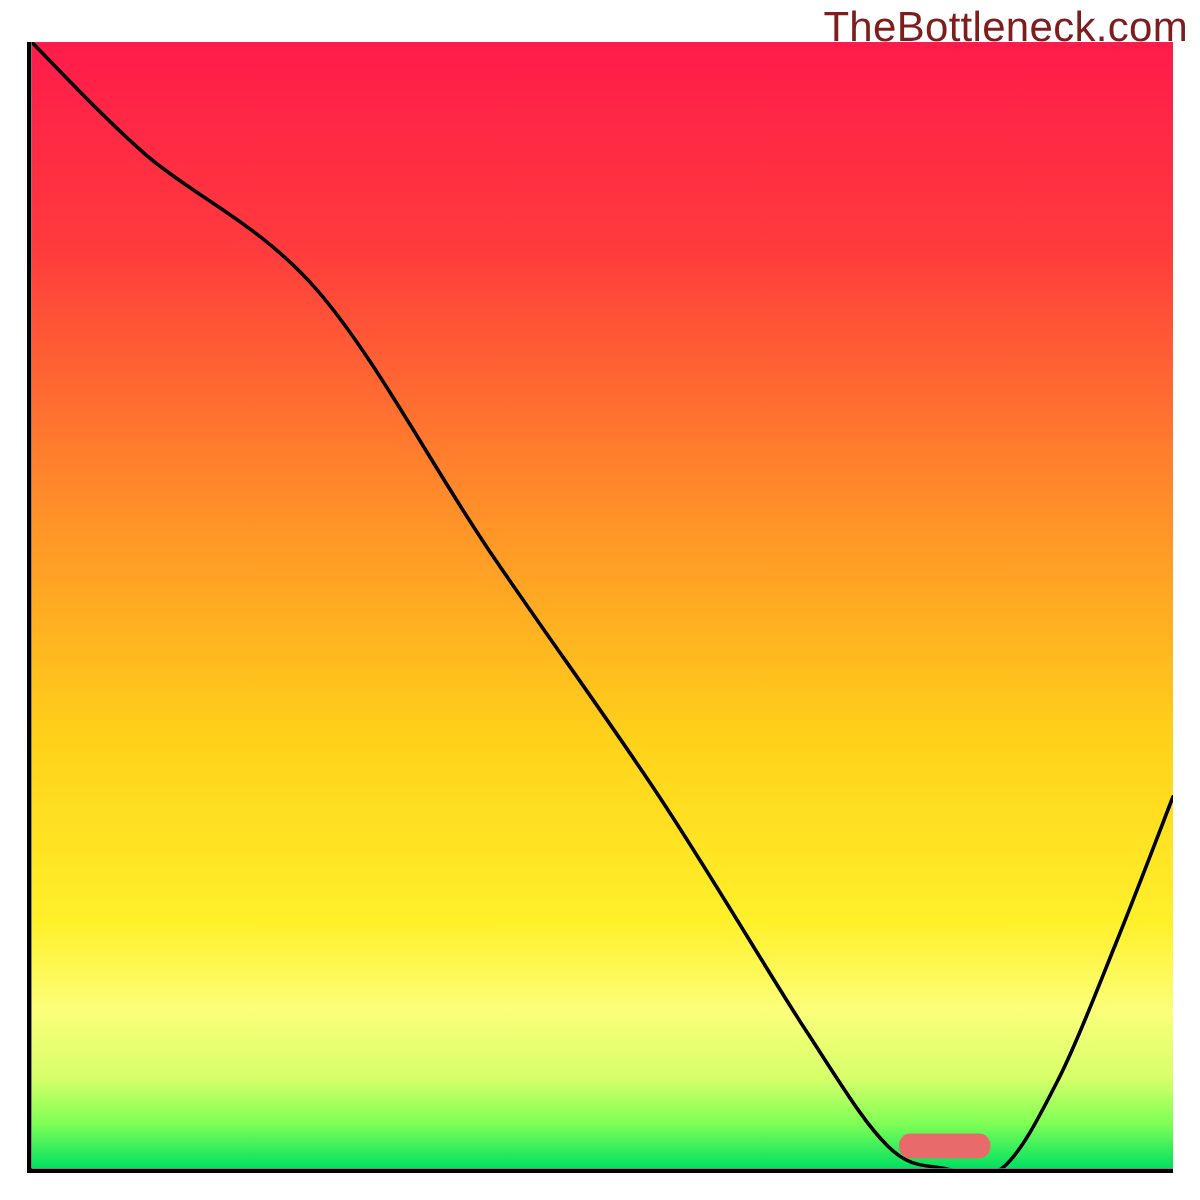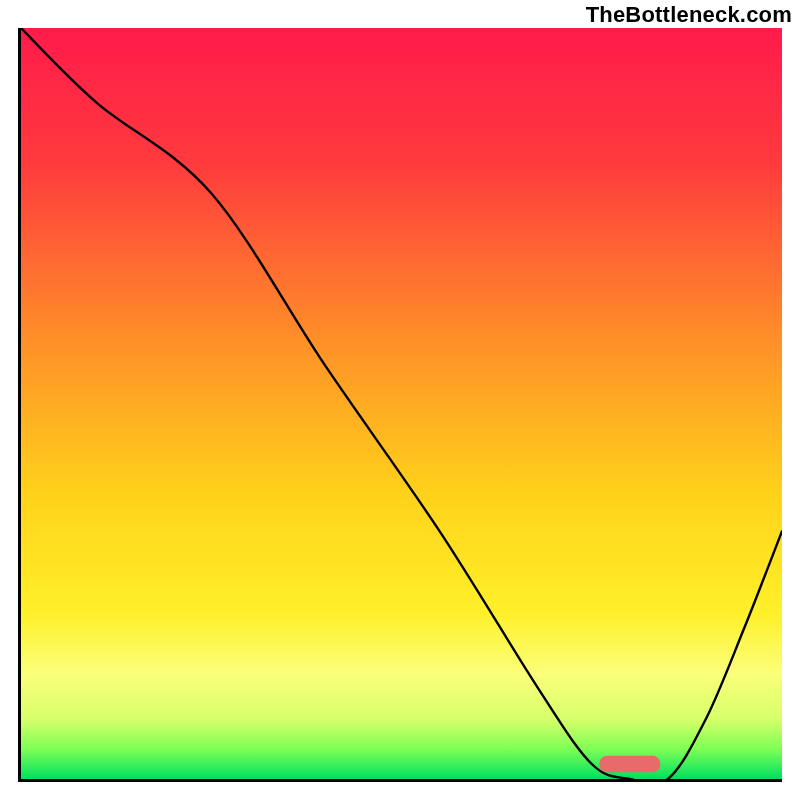--- a/index.html
+++ b/index.html
@@ -13,23 +13,23 @@
   }
   .canvas {
     position: relative;
     width: 800px;
     height: 800px;
   }
   .attribution {
     position: absolute;
     top: 2px;
     right: 8px;
-    font-size: 22px;
-    font-weight: 700;
-    color: #000000;
+    font-size: 28px;
+    font-weight: 400;
+    color: #7f1d1d;
     letter-spacing: 0.2px;
   }
   
   .plot-frame {
     position: absolute;
     left: 18px;
     top: 28px;
     width: 764px;
     height: 754px;
     border-left: 3px solid #000000;

